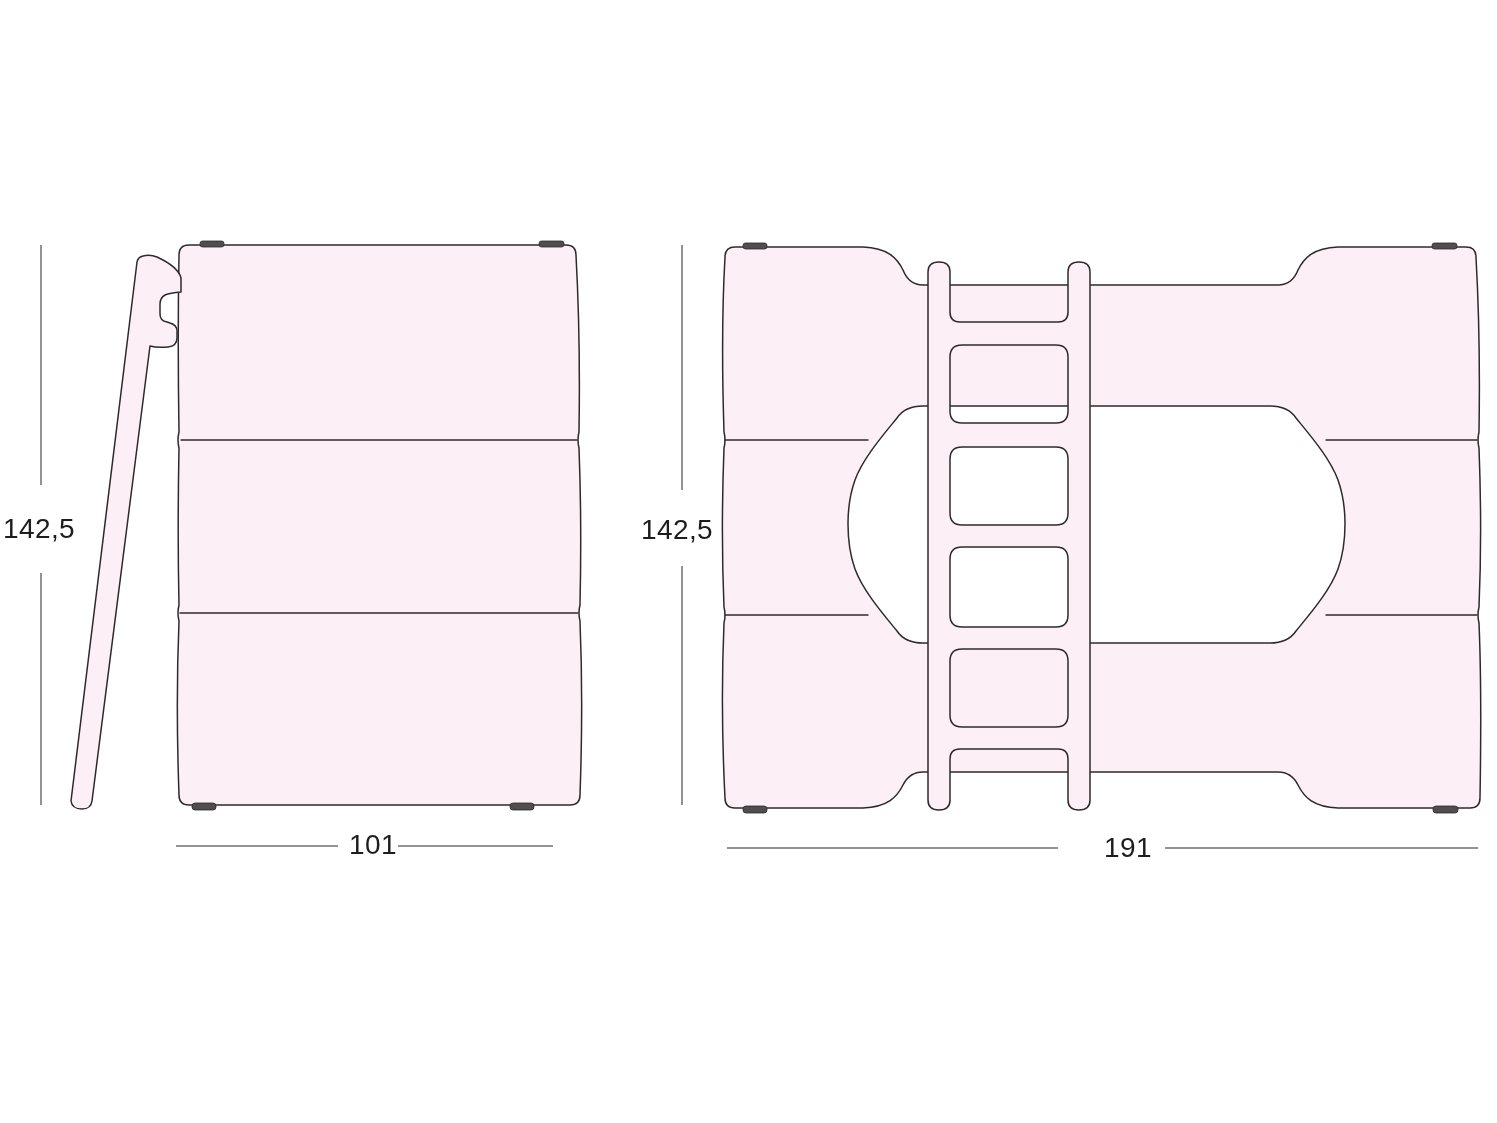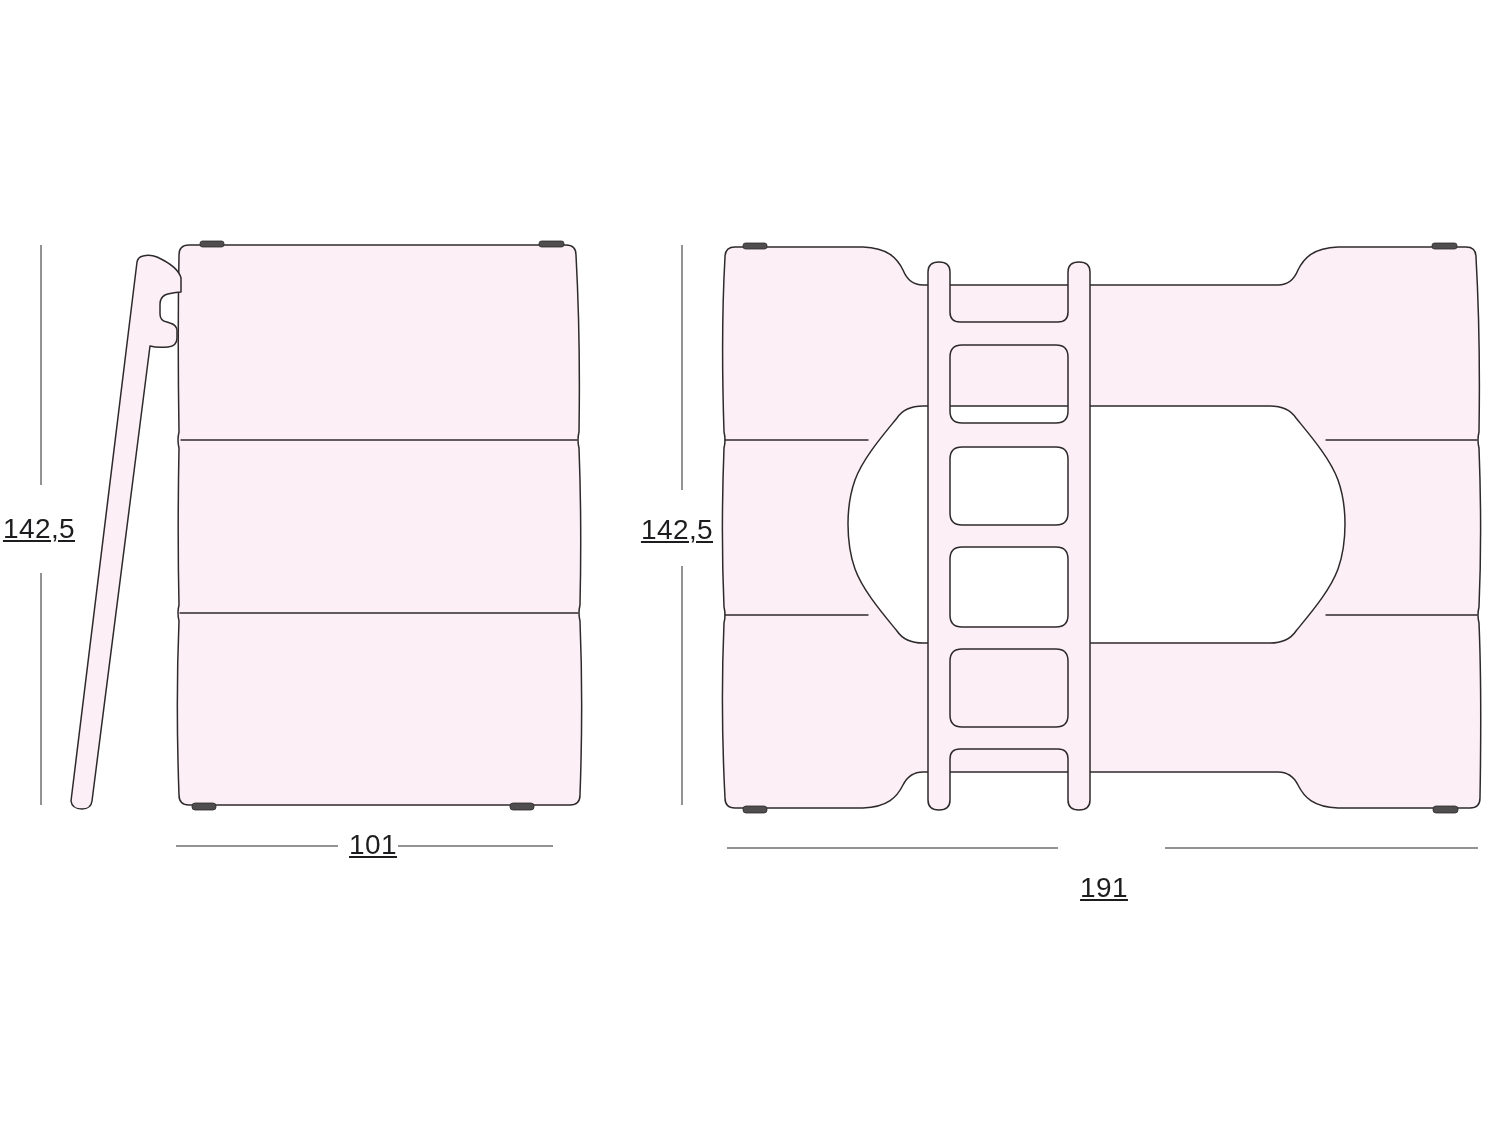--- a/index.html
+++ b/index.html
@@ -4,21 +4,21 @@
 <style>
   html,body{margin:0;padding:0;background:#ffffff;}
   .stage{position:relative;width:1497px;height:1123px;background:#ffffff;overflow:hidden;
          font-family:"Liberation Sans", sans-serif;}
   svg{position:absolute;left:0;top:0;}
   .shape{stroke:#2e2a2b;stroke-width:1.5;stroke-linejoin:round;stroke-linecap:round;}
   .seam{stroke:#2e2a2b;stroke-width:1.4;fill:none;stroke-linecap:round;}
   .dim{stroke:#6f6f6f;stroke-width:1.5;fill:none;stroke-linecap:butt;}
   .hw{fill:#4f4d4e;stroke:#2e2a2b;stroke-width:0.8;}
   .dim-label{position:absolute;transform:translate(-50%,-50%);
-             font-size:28px;font-weight:500;color:#1d1d1f;letter-spacing:0.4px;white-space:nowrap;text-decoration:underline;}
+             font-size:28px;font-weight:500;color:#1d1d1f;letter-spacing:0.4px;white-space:nowrap;}
 </style>
 </head>
 <body>
 
 <div class="stage">
 
   <svg width="1497" height="1123" viewBox="0 0 1497 1123">
 
     <g>
 
@@ -110,14 +110,14 @@
       <path class="dim" d="M 41,245 L 41,485 M 41,573 L 41,805"></path>
       <path class="dim" d="M 176,846 L 338,846 M 398,846 L 553,846"></path>
       <path class="dim" d="M 682,245 L 682,490 M 682,566 L 682,805"></path>
       <path class="dim" d="M 727,848 L 1058,848 M 1165,848 L 1478,848"></path>
     </g>
   </svg>
 
   <div class="dim-label" style="left:39px;  top:529px;">142,5</div>
   <div class="dim-label" style="left:373px; top:845px;">101</div>
   <div class="dim-label" style="left:677px; top:530px;">142,5</div>
-  <div class="dim-label" style="left:1104px;top:848px;margin-top:40px;">191</div>
+  <div class="dim-label" style="left:1128px;top:848px;">191</div>
 </div>
 
 </body></html>

